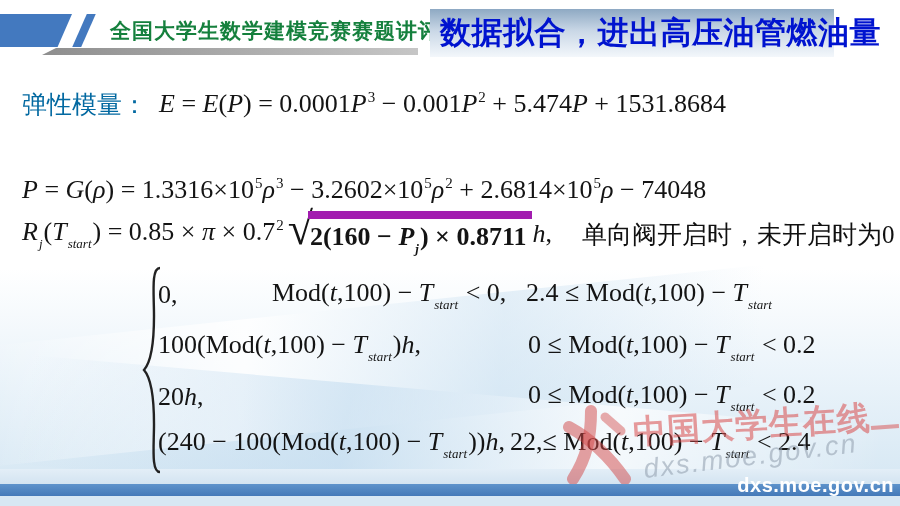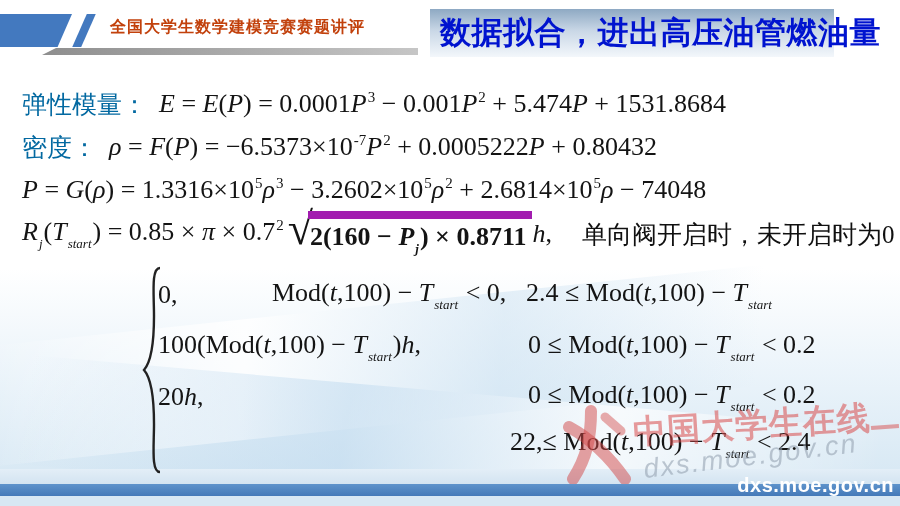--- a/index.html
+++ b/index.html
@@ -16,21 +16,21 @@
   .sw2{position:absolute;left:-80px;top:392px;width:1060px;height:110px;z-index:1;transform:rotate(5deg);
     background:linear-gradient(95deg,rgba(255,255,255,0) 10%,rgba(188,216,238,.5) 40%,rgba(255,255,255,.7) 65%,rgba(255,255,255,0) 90%);}
 
   
   .hp-big{position:absolute;left:0;top:14px;width:72px;height:33px;background:#4379bf;
     clip-path:polygon(0 0,100% 0,80% 100%,0 100%);}
   .hp-stripe{position:absolute;left:70px;top:14px;width:28px;height:33px;background:#4379bf;
     clip-path:polygon(60% 0,92% 0,40% 100%,8% 100%);}
   .hp-bar{position:absolute;left:42px;top:48px;width:376px;height:7px;
     background:linear-gradient(90deg,#8e8e8e,#c6c6c6);clip-path:polygon(14px 0,100% 0,100% 100%,0 100%);}
-  .brand{position:absolute;left:110px;top:17px;font-size:16px;font-weight:700;color:#c2410c;
+  .brand{position:absolute;left:110px;top:17px;font-size:21px;font-weight:700;color:#15803d;
     letter-spacing:1px;white-space:nowrap;}
   .title-panel{position:absolute;left:430px;top:9px;width:404px;height:48px;
     background:linear-gradient(180deg,#8ea9c3 0%,#c9d7e6 45%,#f3f7fb 100%);
     display:flex;align-items:center;}
   .title{font-family:"Liberation Sans","DejaVu Sans",sans-serif;font-weight:700;font-size:31px;
     color:#0013cf;letter-spacing:.5px;padding-left:10px;white-space:nowrap;}
 
   
   .fline{position:absolute;left:22px;height:44px;display:flex;align-items:center;z-index:3;white-space:nowrap;}
   .f1{top:82px}.f2{top:125px}.f3{top:168px}.f4{top:212px}
@@ -90,24 +90,20 @@
     <div class="title-panel">
       <span class="title">数据拟合，进出高压油管燃油量</span>
     </div>
   </div>
 
   <div class="fline f1">
     <span class="flabel">弹性模量：</span>
     <span class="math"><span class="tk-v">E</span><span class="tk-t"> = </span><span class="tk-v">E</span><span class="tk-t">(</span><span class="tk-v">P</span><span class="tk-t">) = 0.0001</span><span class="tk-v">P</span><span class="tk-sup">3</span><span class="tk-t"> − 0.001</span><span class="tk-v">P</span><span class="tk-sup">2</span><span class="tk-t"> + 5.474</span><span class="tk-v">P</span><span class="tk-t"> + 1531.8684</span></span>
   </div>
 
-  <div class="fline f2">
-    <span class="flabel">密度：</span>
-    <span class="math"><span class="tk-v">ρ</span><span class="tk-t"> = </span><span class="tk-v">F</span><span class="tk-t">(</span><span class="tk-v">P</span><span class="tk-t">) = −6.5373×10</span><span class="tk-sup">-7</span><span class="tk-v">P</span><span class="tk-sup">2</span><span class="tk-t"> + 0.0005222</span><span class="tk-v">P</span><span class="tk-t"> + 0.80432</span></span>
-  </div>
 
   <div class="fline f3">
     <span class="math"><span class="tk-v">P</span><span class="tk-t"> = </span><span class="tk-v">G</span><span class="tk-t">(</span><span class="tk-v">ρ</span><span class="tk-t">) = 1.3316×10</span><span class="tk-sup">5</span><span class="tk-v">ρ</span><span class="tk-sup">3</span><span class="tk-t"> − 3.2602×10</span><span class="tk-sup">5</span><span class="tk-v">ρ</span><span class="tk-sup">2</span><span class="tk-t"> + 2.6814×10</span><span class="tk-sup">5</span><span class="tk-v">ρ</span><span class="tk-t"> − 74048</span></span>
   </div>
 
   <div class="fline f4">
     <span class="math"><span class="tk-v">R</span><span class="tk-sub">j</span><span class="tk-t">(</span><span class="tk-v">T</span><span class="tk-sub">start</span><span class="tk-t">) = 0.85 × </span><span class="tk-v">π</span><span class="tk-t"> × 0.7</span><span class="tk-sup">2</span></span>
     <span class="sqrt">
       <span class="sqrt-sym">√</span>
       <span class="math sqrt-body"><span class="tk-t">2(160 − </span><span class="tk-v">P</span><span class="tk-sub">j</span><span class="tk-t">) × 0.8711</span></span>
@@ -128,20 +124,21 @@
       </div>
       <div class="pw-row r2">
         <span class="math pw-val"><span class="tk-t">100(Mod(</span><span class="tk-v">t</span><span class="tk-t">,100) − </span><span class="tk-v">T</span><span class="tk-sub">start</span><span class="tk-t">)</span><span class="tk-v">h</span><span class="tk-t">,</span></span>
         <span class="math pw-cond c2"><span class="tk-t">0 ≤ Mod(</span><span class="tk-v">t</span><span class="tk-t">,100) − </span><span class="tk-v">T</span><span class="tk-sub">start</span><span class="tk-t"> &lt; 0.2</span></span>
       </div>
       <div class="pw-row r3">
         <span class="math pw-val"><span class="tk-t">20</span><span class="tk-v">h</span><span class="tk-t">,</span></span>
         <span class="math pw-cond c3"><span class="tk-t">0 ≤ Mod(</span><span class="tk-v">t</span><span class="tk-t">,100) − </span><span class="tk-v">T</span><span class="tk-sub">start</span><span class="tk-t"> &lt; 0.2</span></span>
       </div>
       <div class="pw-row r4">
+        <span class="math pw-val"><span class="tk-t">(240 − 100(Mod(</span><span class="tk-v">t</span><span class="tk-t">,100) − </span><span class="tk-v">T</span><span class="tk-sub">start</span><span class="tk-t">))</span><span class="tk-v">h</span><span class="tk-t">,</span></span>
         <span class="math pw-cond c4"><span class="tk-t">22,≤ Mod(</span><span class="tk-v">t</span><span class="tk-t">,100) − </span><span class="tk-v">T</span><span class="tk-sub">start</span><span class="tk-t"> &lt; 2.4</span></span>
       </div>
     </div>
   </div>
 
   <div class="watermark">
     <svg width="78" height="82" viewBox="0 0 78 82" style="position:absolute;left:4px;top:8px;">
       <path d="M14 76 C28 54 32 34 32 8" fill="none" stroke="rgba(210,70,70,0.5)" stroke-width="12" stroke-linecap="round"></path>
       <path d="M10 24 C32 36 52 56 66 76" fill="none" stroke="rgba(210,70,70,0.5)" stroke-width="12" stroke-linecap="round"></path>
       <path d="M46 14 L62 28" fill="none" stroke="rgba(210,70,70,0.45)" stroke-width="9" stroke-linecap="round"></path>

